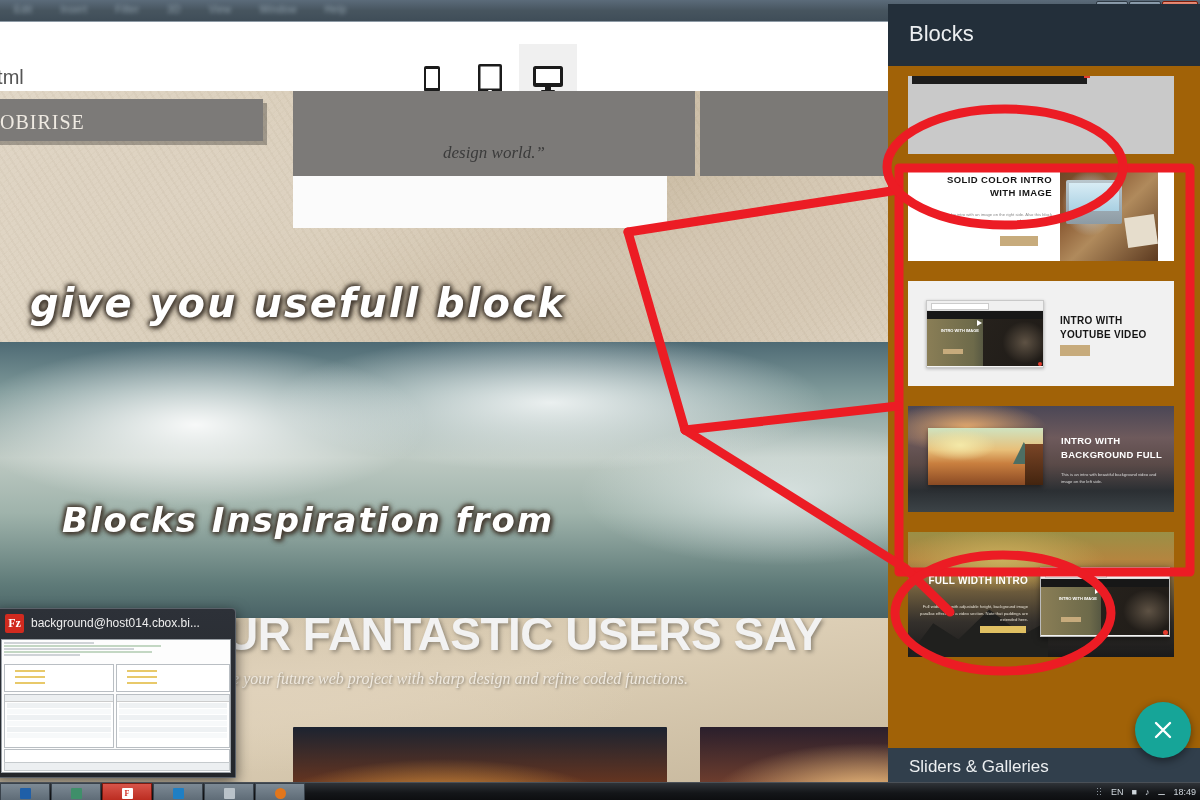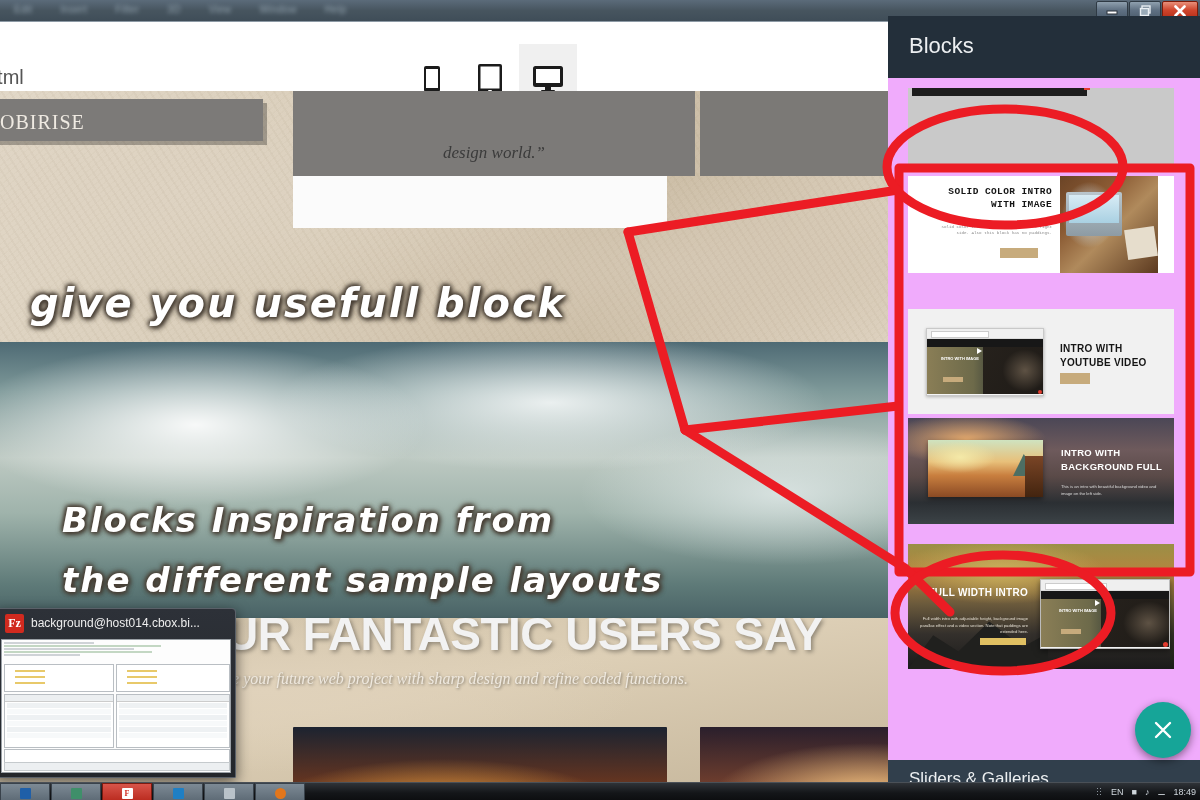--- a/index.html
+++ b/index.html
@@ -93,52 +93,52 @@
       linear-gradient(#2a1f2c 0%, #8a4a2e 50%, #d98b4a 72%, #241a20 100%);}
 
   
   .hand{position:absolute;color:#fff;font-style:italic;font-weight:bold;
     font-family:"DejaVu Sans",sans-serif;letter-spacing:2px;
     text-shadow:0 0 7px #4a4036, 0 0 5px #4a4036, 2px 2px 5px #3c342b, -1px -1px 4px #4a4036;}
   .hand1{left:30px;top:178px;font-size:40px;line-height:1.7;}
   .hand2{left:62px;top:400px;font-size:34px;line-height:1.75;}
 
   
-  .panel{position:absolute;left:888px;top:16px;width:312px;height:783px;background:#f0abfc;}
+  .panel{position:absolute;left:888px;top:4px;width:312px;height:783px;background:#a16207;}
   .panel-head{position:absolute;left:0;top:0;width:312px;height:62px;background:#232f3a;}
   .panel-head .ttl{position:absolute;left:21px;top:17px;color:#eceff1;font-size:22px;}
   .panel-body{position:absolute;left:0;top:62px;width:312px;height:682px;overflow:hidden;}
   .blk{position:absolute;left:20px;width:266px;background:#fff;overflow:hidden;}
 
   .blk0{top:10px;height:78px;background:#c9c9c9;}
   .blk0 .strip{position:absolute;left:4px;top:-4px;width:175px;height:12px;background:#1d1d1d;}
   .blk0 .redpx{position:absolute;left:176px;top:-4px;width:6px;height:6px;background:#e23b2e;}
 
   
   .blk1{top:98px;height:97px;}
-  .blk1 .left{position:absolute;left:0;top:0;width:152px;height:97px;background:#fff;font-family:Liberation Mono, monospace;}
+  .blk1 .left{position:absolute;left:0;top:0;width:152px;height:97px;background:#fff;}
   .blk1 .h{position:absolute;right:8px;top:10px;width:130px;text-align:right;
     font-size:9.5px;font-weight:bold;color:#151515;line-height:1.35;letter-spacing:.4px;}
   .blk1 .p{position:absolute;right:8px;top:48px;width:120px;text-align:right;
     font-size:4.2px;color:#8a8a8a;line-height:1.5;}
   .blk1 .btn{position:absolute;right:22px;top:72px;width:38px;height:10px;background:#c7ab7c;}
   .blk1 .img{position:absolute;left:152px;top:0;width:98px;height:97px;
     background:
       radial-gradient(ellipse 45% 55% at 30% 40%, #cfe4ef 0%, rgba(207,228,239,0) 62%),
       linear-gradient(135deg,#6b4426 0%,#8a5a33 30%,#b08a5c 55%,#5c3a20 100%);}
   .blk1 .img .lap{position:absolute;left:6px;top:16px;width:56px;height:44px;
     background:linear-gradient(#b9c6cd,#8d9ba4);border-radius:2px;}
   .blk1 .img .scr{position:absolute;left:9px;top:19px;width:50px;height:28px;
     background:linear-gradient(#d8ecf5,#a9d0e2);}
   .blk1 .img .nb{position:absolute;left:66px;top:52px;width:30px;height:30px;
     background:#e6ddcc;transform:rotate(-8deg);}
   .blk1 .right{position:absolute;left:250px;top:0;width:16px;height:97px;background:#fff;}
 
   
-  .blk2{top:215px;height:105px;background:#f1f1f1;margin-top:16px;}
+  .blk2{top:215px;height:105px;background:#f1f1f1;}
   .blk2 .mock{position:absolute;left:18px;top:19px;width:116px;height:66px;
     background:#f5f5f5;border:1px solid #c9c9c9;box-shadow:0 1px 3px rgba(0,0,0,.25);}
   .blk2 .mock .bar{position:absolute;left:0;top:0;width:100%;height:9px;background:#f0f0f0;
     border-bottom:1px solid #ddd;}
   .blk2 .mock .url{position:absolute;left:4px;top:2px;width:56px;height:5px;background:#fff;border:1px solid #ccc;}
   .blk2 .mock .nav2{position:absolute;left:0;top:10px;width:100%;height:8px;background:#171717;}
   .blk2 .mock .hero{position:absolute;left:0;top:18px;width:100%;height:47px;
     background:linear-gradient(90deg,#8a7e56 0%,#6d6a4a 40%,#3b4138 60%,#2c2e2a 100%);}
   .blk2 .mock .hero .ht{position:absolute;left:6px;top:9px;width:46px;font-size:4px;
     font-weight:bold;color:#fff;text-align:right;line-height:1.3;}
@@ -344,21 +344,20 @@
       <div class="thumb-row">
         <div class="thumb t1"></div>
         <div class="thumb t2"></div>
       </div>
 
       <div class="hand hand1">
         <div>give you usefull block</div>
       </div>
       <div class="hand hand2">
         <div>Blocks Inspiration from</div>
-        <div>the different sample layouts</div>
       </div>
     </div>
 
     <div class="panel">
       <div class="panel-head">
         <div class="ttl">Blocks</div>
       </div>
 
       <div class="panel-body">
 

